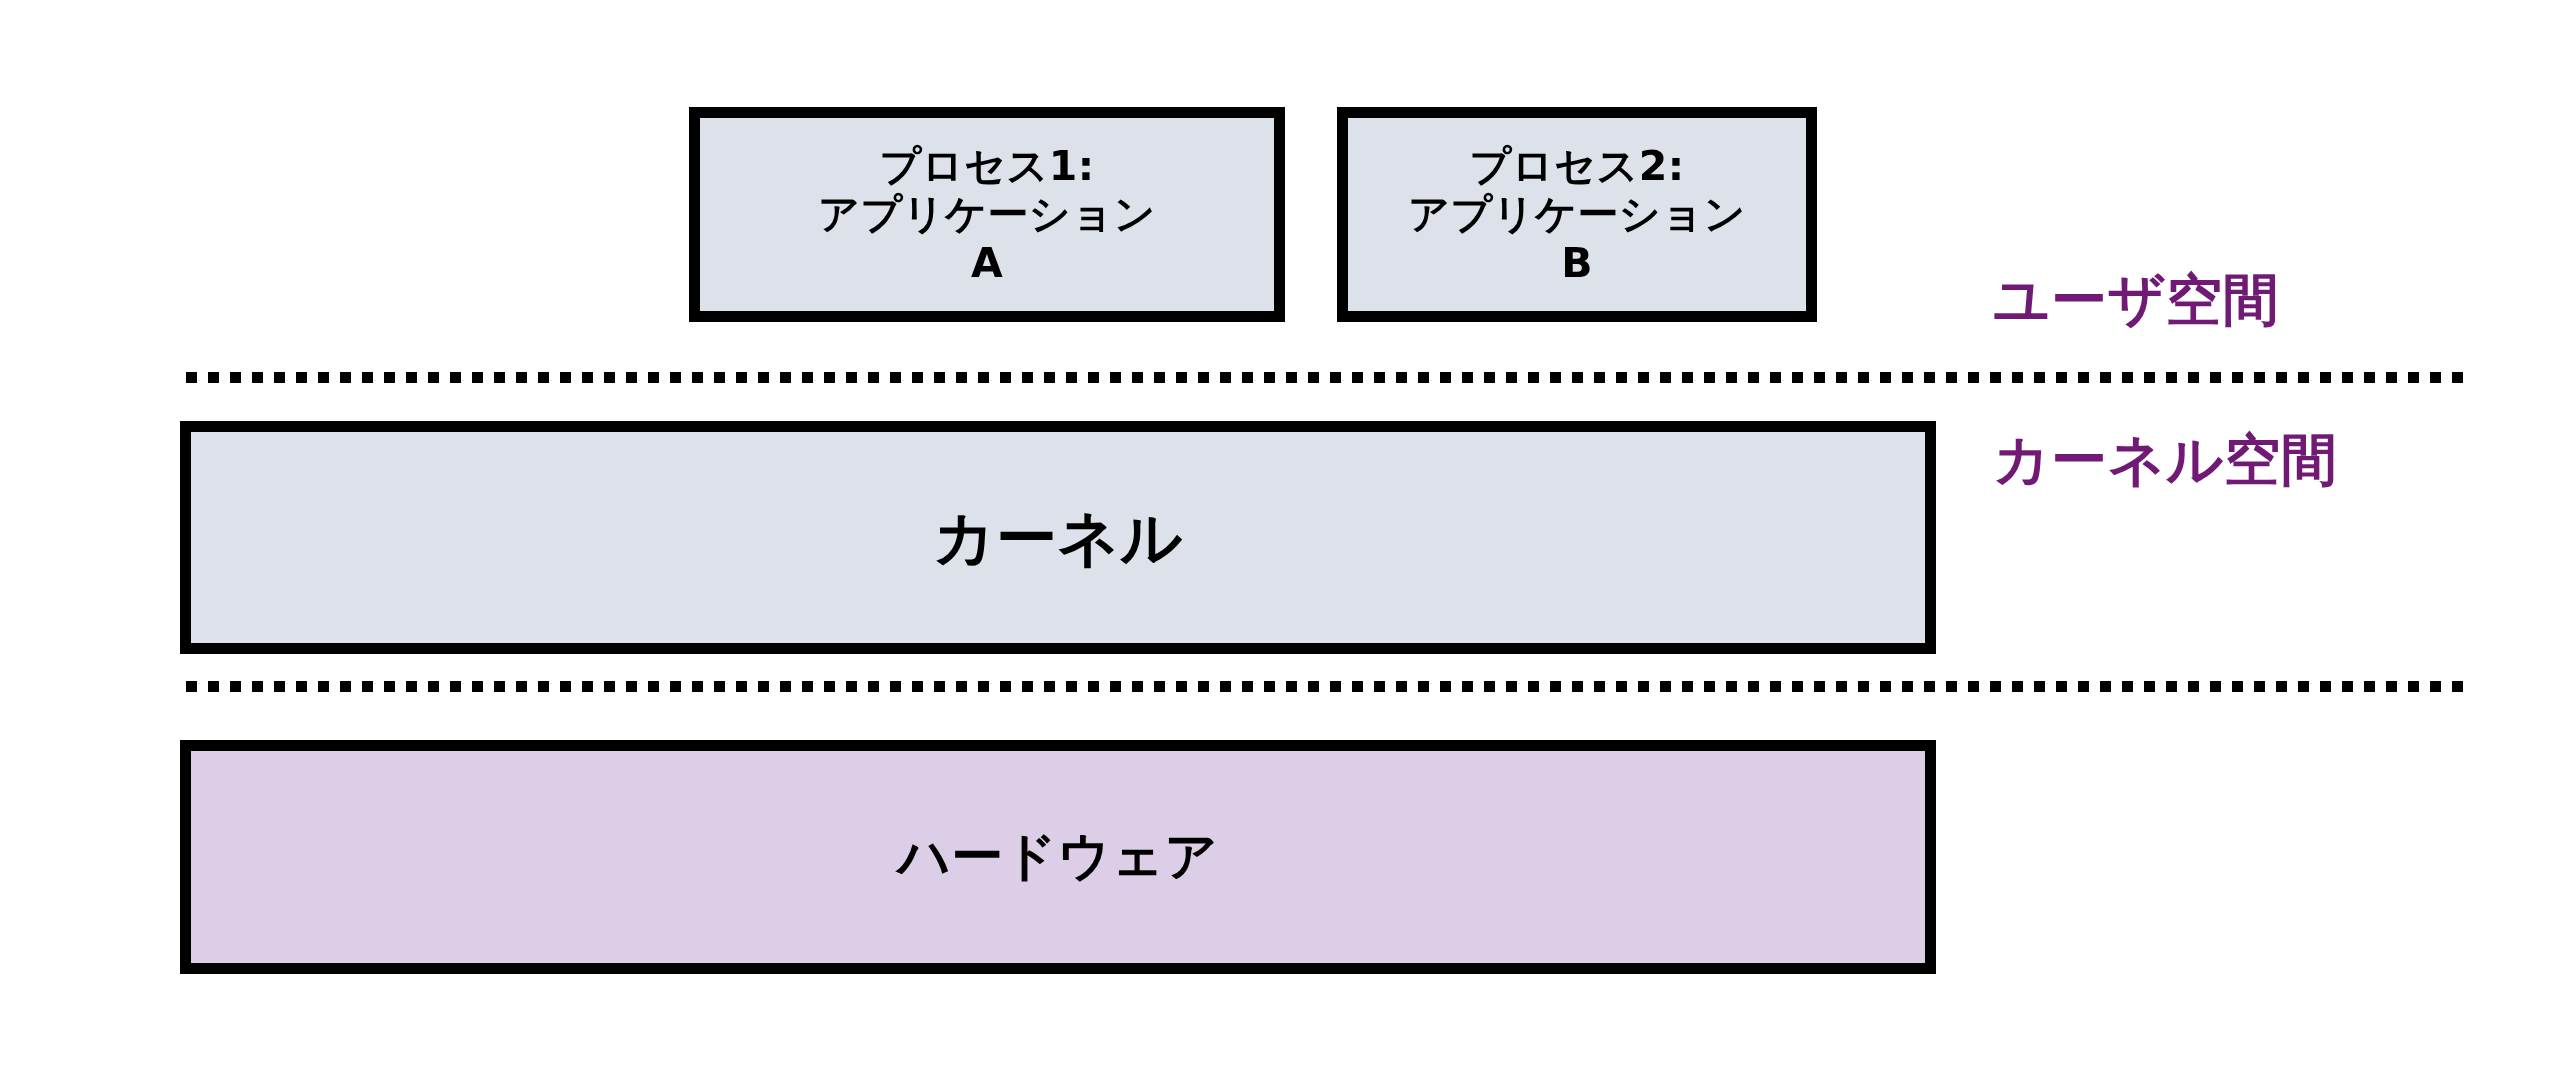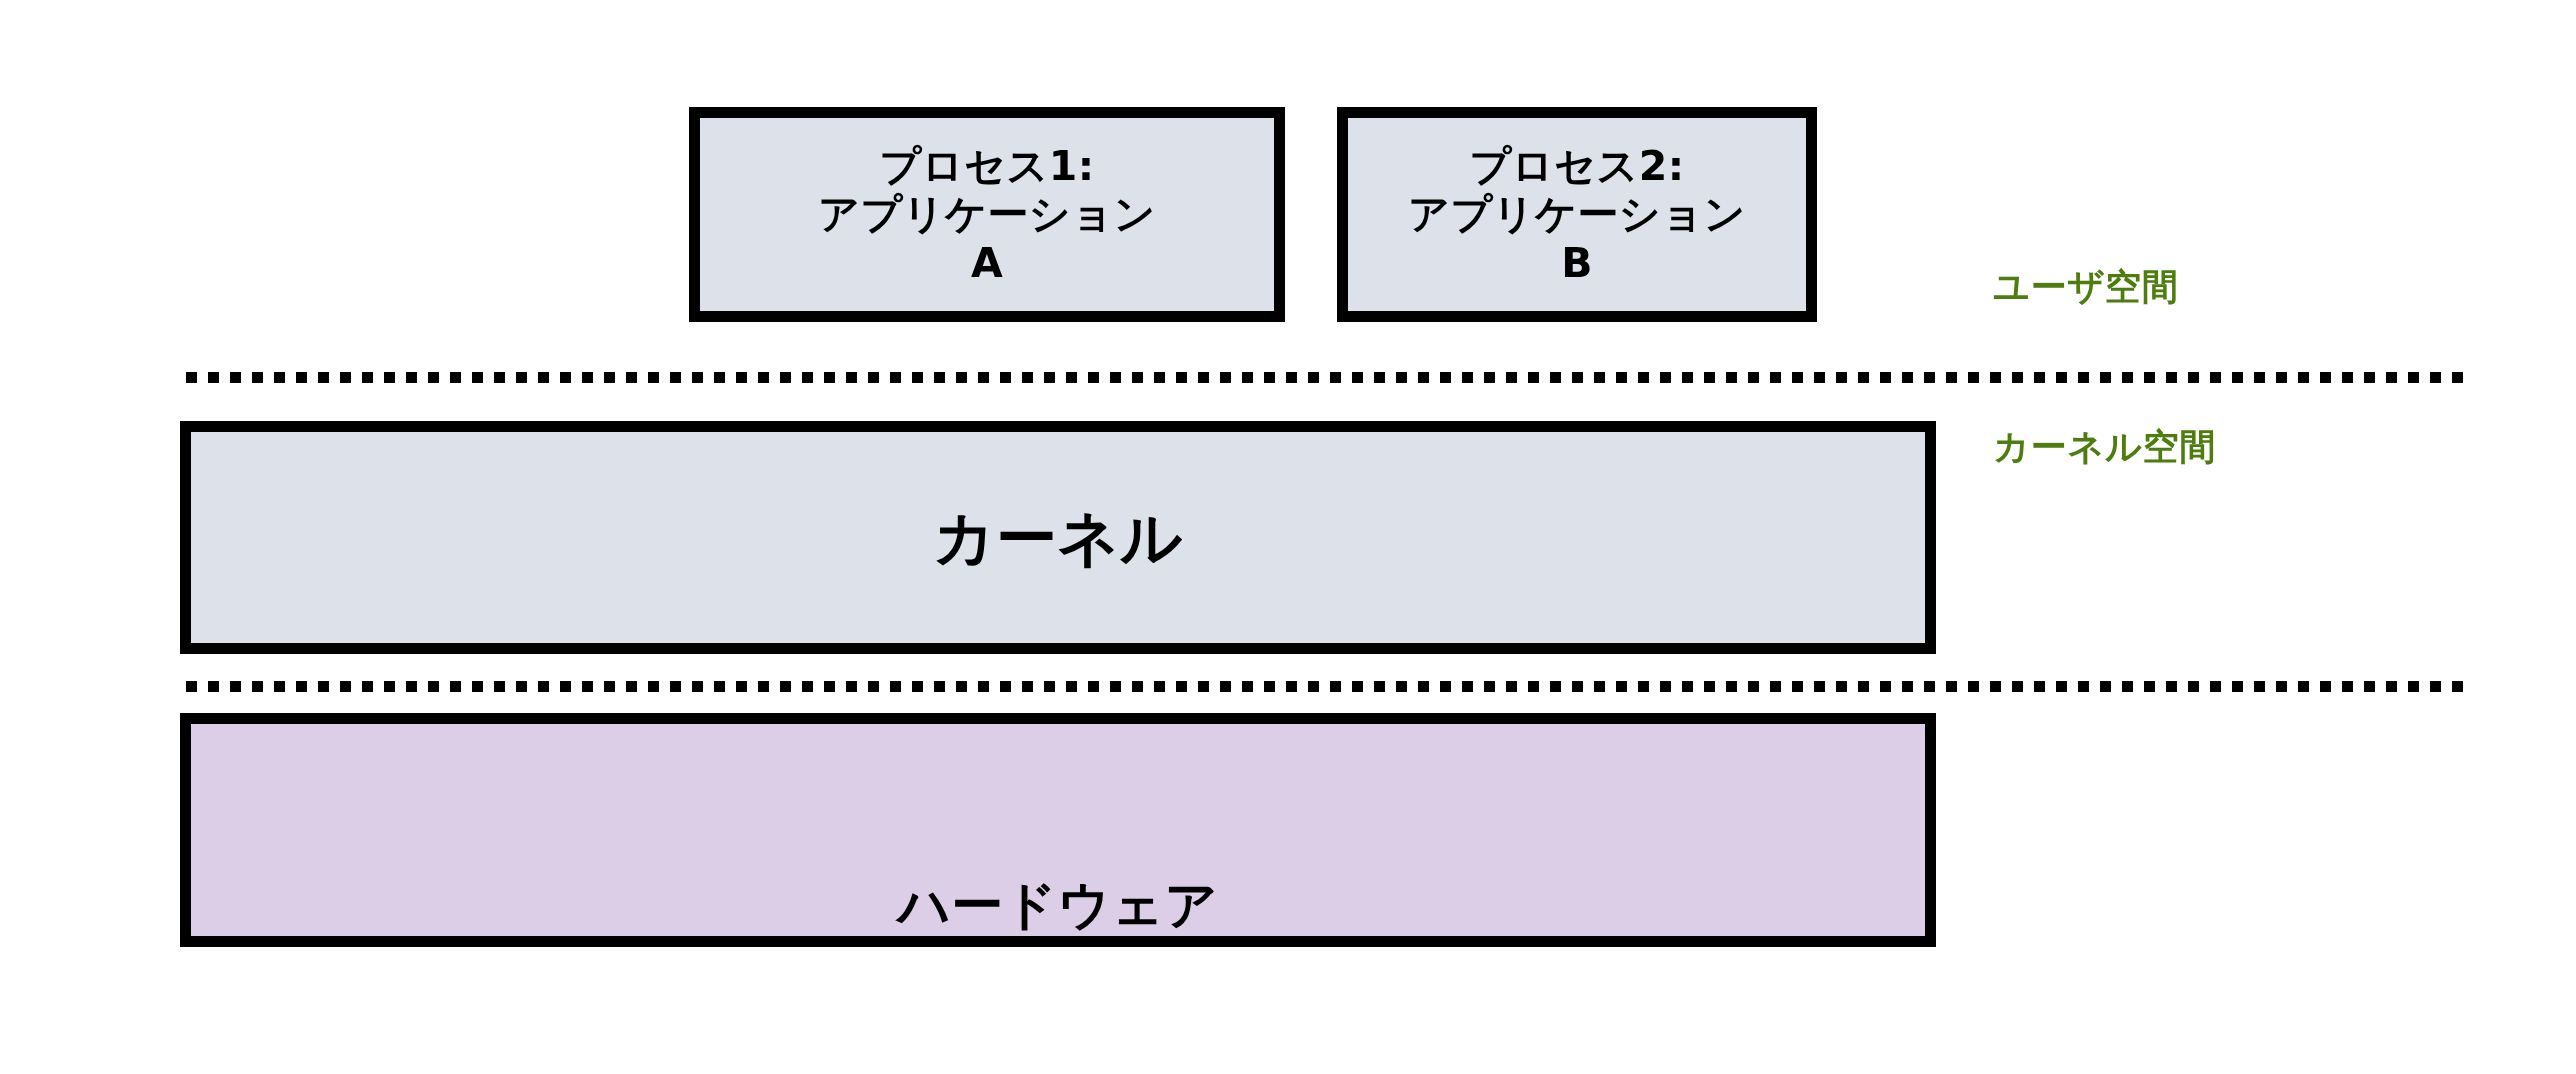--- a/index.html
+++ b/index.html
@@ -50,47 +50,46 @@
     top: 421px;
     width: 1756px;
     height: 233px;
     background: #dde2ea;
   }
   #kernel-box .box-label { font-size: 61px; }
 
   
   #hardware-box {
     left: 180px;
-    top: 713px;
+    top: 740px;
     width: 1756px;
     height: 234px;
     background: #ddcee8;
-    align-items: flex-end;
   }
   #hardware-box .box-label { font-size: 52px; }
 
   
   .dotted-line {
     position: absolute;
     left: 186px;
     width: 2281px;
     height: 11px;
     background-image: linear-gradient(to right, #000000 0 11px, rgba(0,0,0,0) 11px 22px);
     background-size: 22px 11px;
     background-repeat: repeat-x;
   }
   #dotted-line-user-kernel   { top: 372px; }
   #dotted-line-kernel-hw     { top: 681px; }
 
   
   .side-label {
     position: absolute;
     font-weight: bold;
-    font-size: 36px;
-    color: #4d7c0f;
+    font-size: 56px;
+    color: #701a75;
     white-space: nowrap;
     letter-spacing: 0.8px;
   }
   #label-user-space   { left: 1993px; top: 263px; }
   #label-kernel-space { left: 1993px; top: 423px; }
 </style>
 </head>
 <body>
 
 <div id="canvas">

